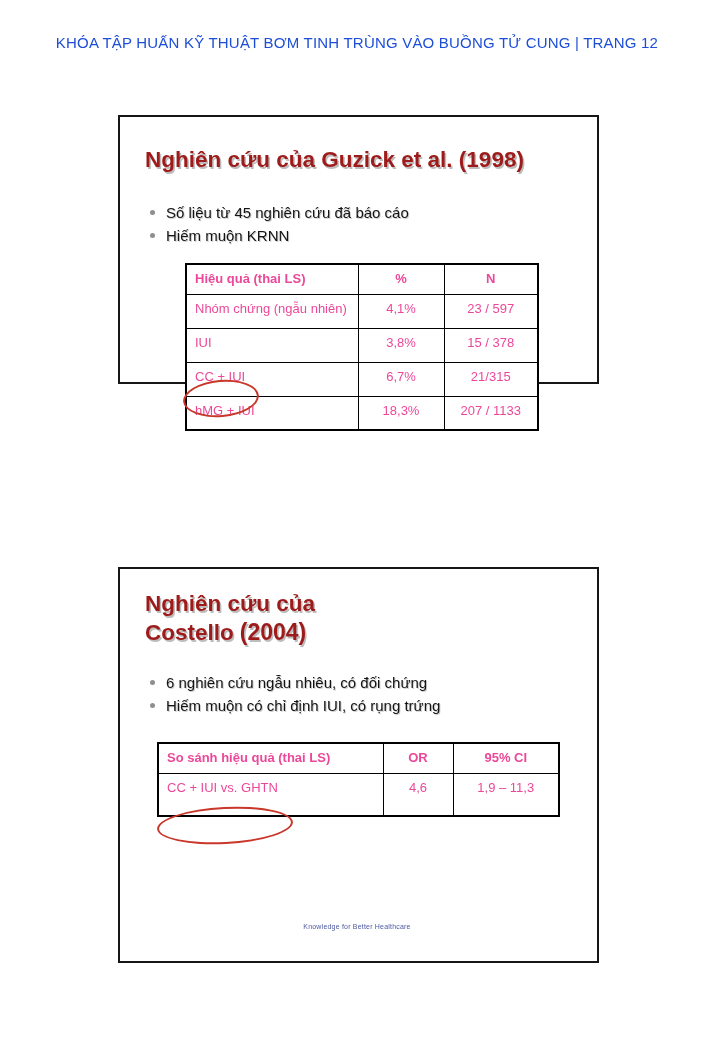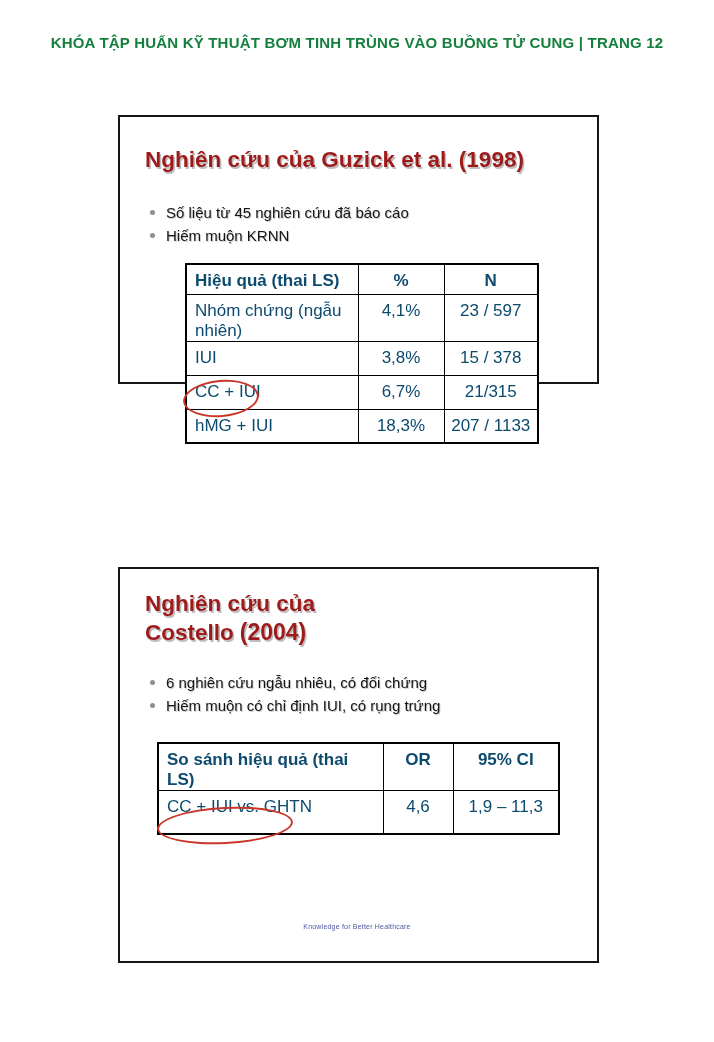--- a/index.html
+++ b/index.html
@@ -7,22 +7,22 @@
   body {
     font-family: "Liberation Sans", sans-serif;
     width:714px; height:1042px; position:relative; overflow:hidden;
   }
   .page { position:absolute; left:0; top:0; width:714px; height:1042px; background:#ffffff; }
 
   
   .page-header {
     position:absolute; left:0; top:34px; width:714px;
     text-align:center;
-    font-size:15px; font-weight:bold; letter-spacing:0.2px;
-    color:#15803d;
+    font-size:15px; font-weight:normal; letter-spacing:0.2px;
+    color:#1d4ed8;
   }
 
   
   .slide {
     position:absolute; left:118px; width:481px;
     background:#ffffff; border:2px solid #161616;
   }
   .slide-1 { top:115px; height:269px; }
   .slide-2 { top:567px; height:396px; }
 
@@ -54,21 +54,21 @@
 
   
   table.data-table {
     position:absolute; border-collapse:collapse; table-layout:fixed;
     border:2px solid #000;
     background:#ffffff;
   }
   table.data-table th, table.data-table td {
     border:1.5px solid #000;
     vertical-align:top;
-    font-size:17px; color:#0c4a6e;
+    font-size:13px; color:#ec4899;
     padding-top:6px;
   }
   table.data-table th { font-weight:bold; }
   .col-label { text-align:left; padding-left:8px; padding-right:4px; }
   .col-num   { text-align:center; }
 
   .table-1 { left:65px; top:146px; width:352px; }
   .table-1 .hdr-row { height:30px; }
   .table-1 .data-row { height:34px; }
 

